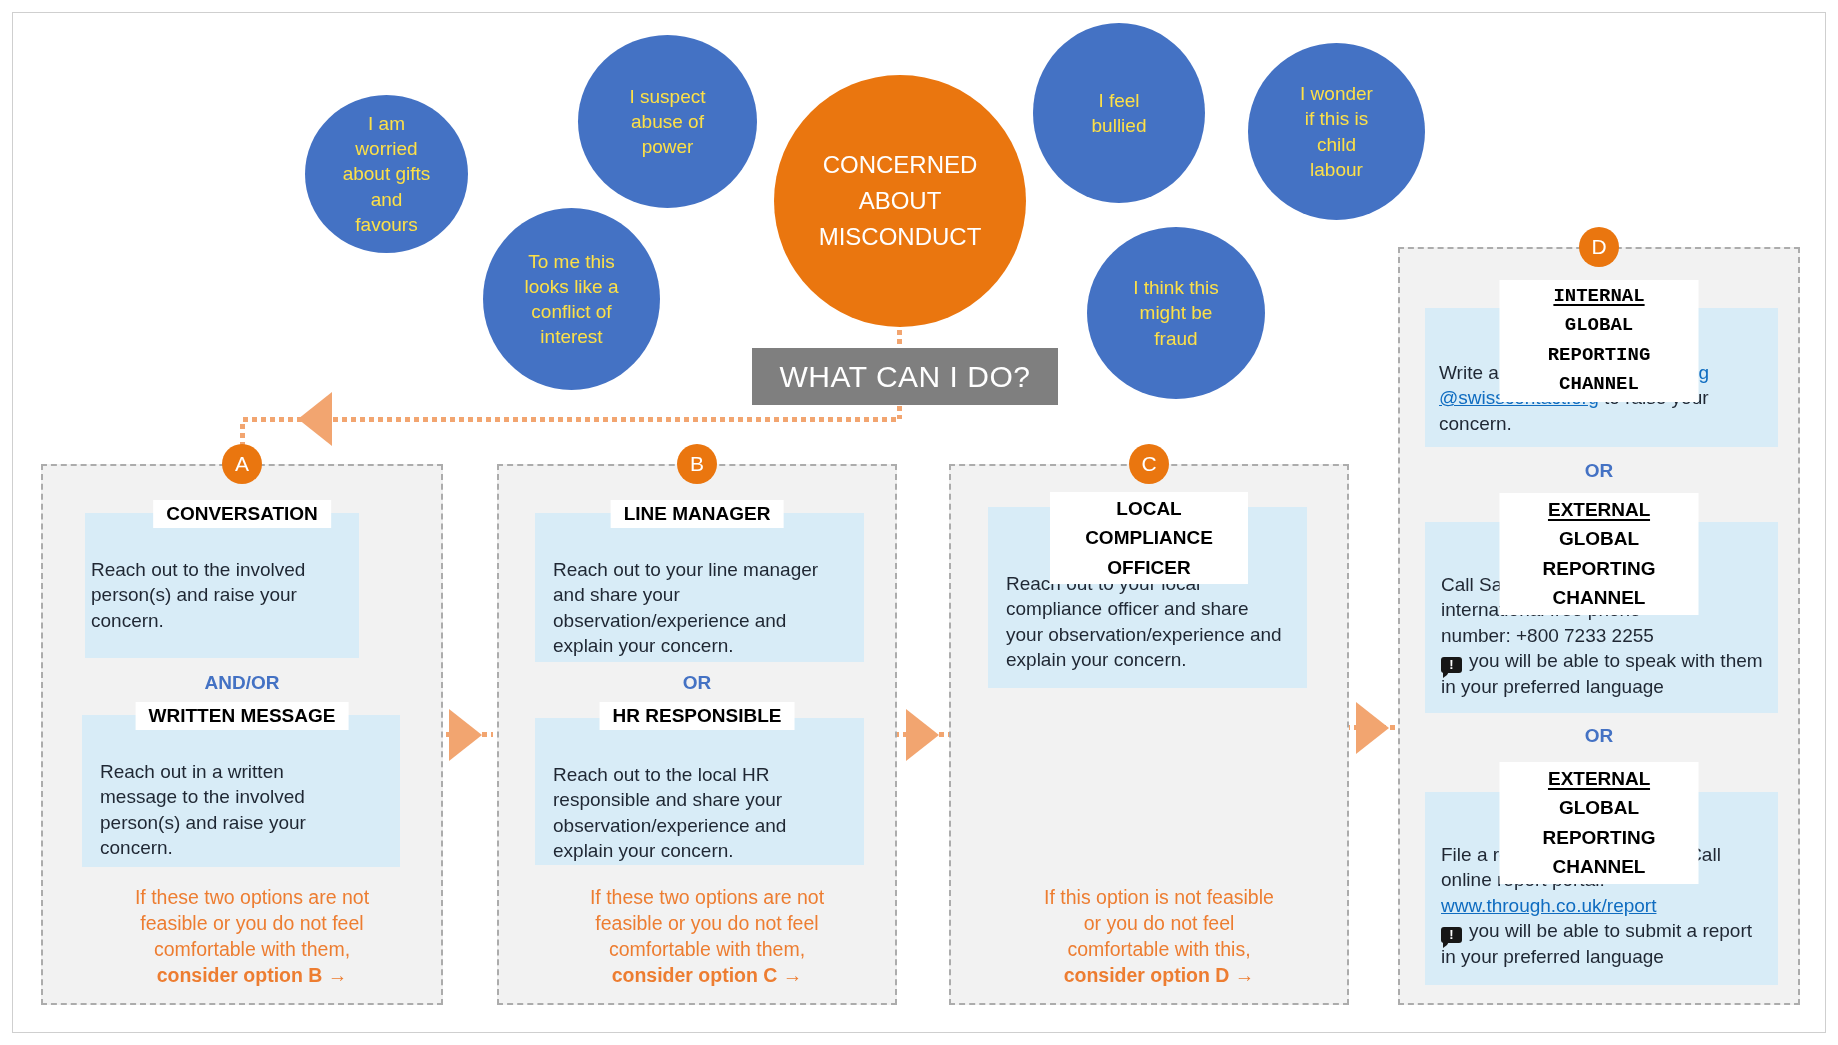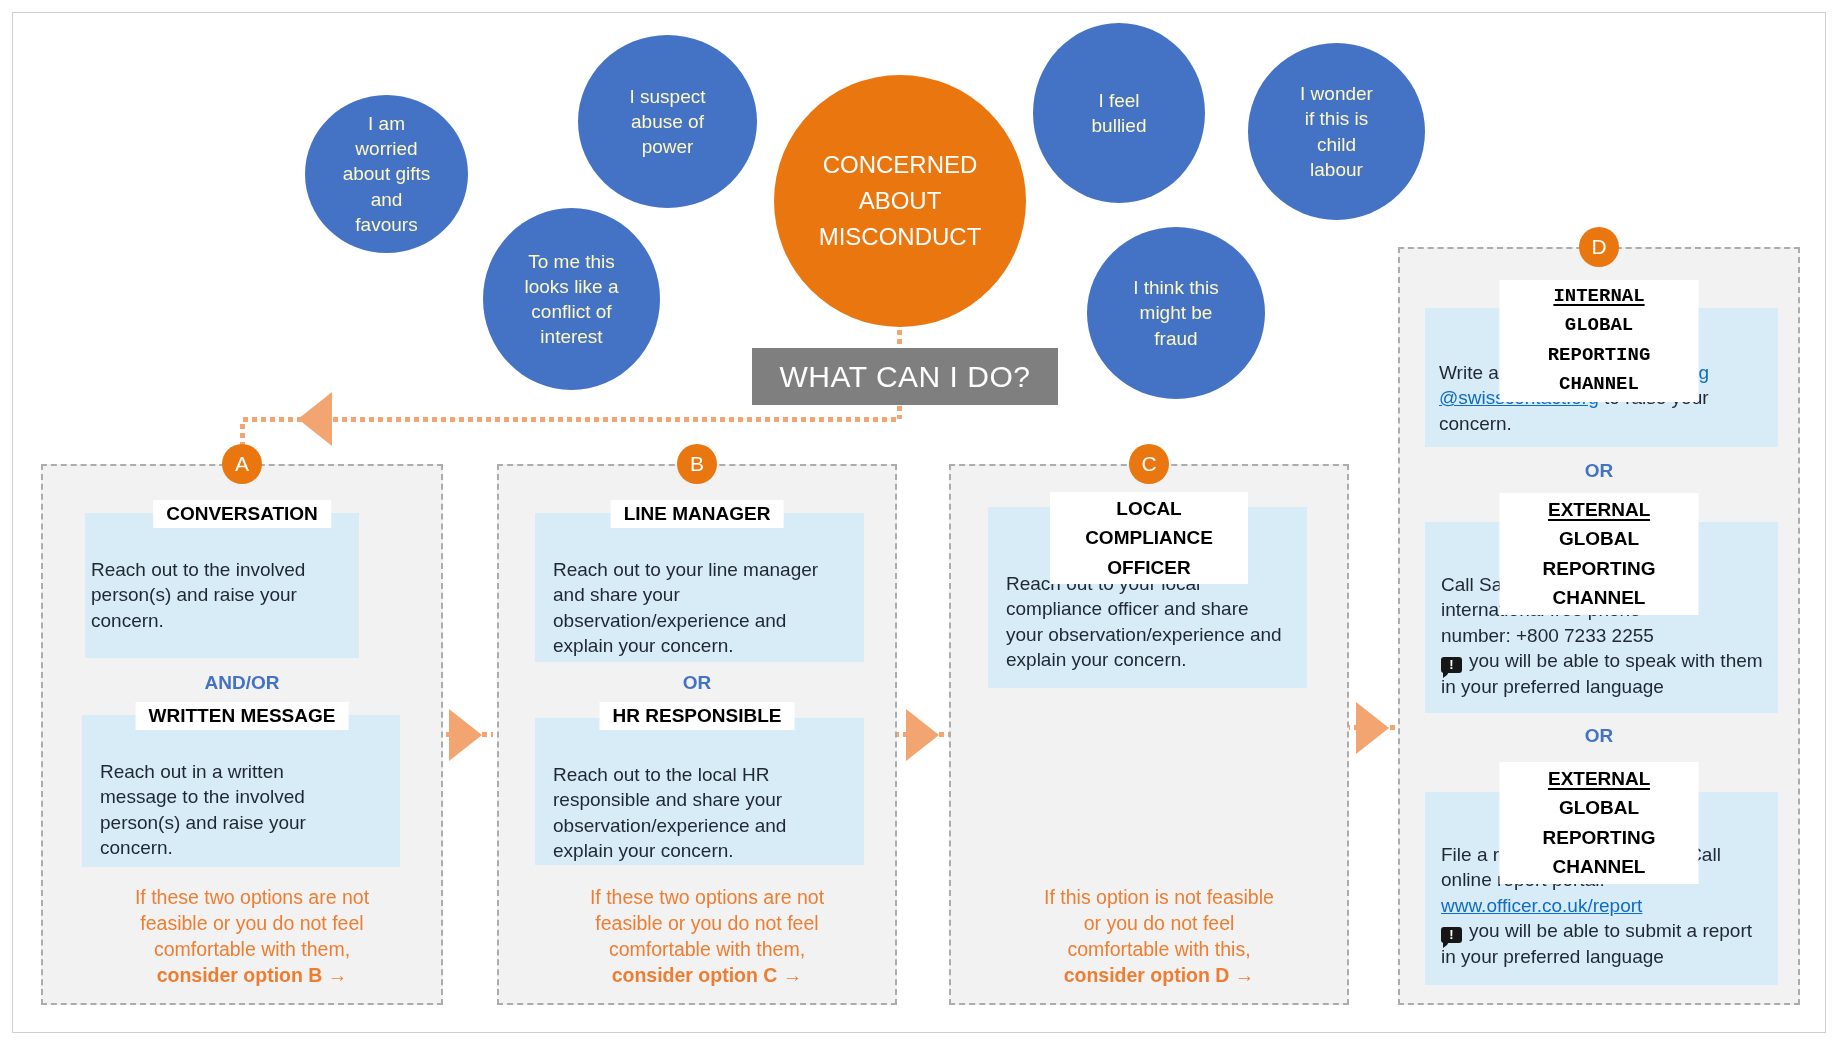--- a/index.html
+++ b/index.html
@@ -12,21 +12,21 @@
     --link-blue:#0F6CC0;
     --footer-orange:#ED7D31;
     --ink:#1F2733;
   }
   *{margin:0;padding:0;box-sizing:border-box;}
   body{background:#ffffff;font-family:"Liberation Sans","DejaVu Sans",sans-serif;}
   .canvas{position:relative;width:1838px;height:1045px;background:#ffffff;overflow:hidden;}
   .frame{position:absolute;inset:12px;border:1px solid #CFCFCF;pointer-events:none;}
 
   
-  .bubble{position:absolute;background:var(--blue);border-radius:50%;color:#fef9c3;
+  .bubble{position:absolute;background:var(--blue);border-radius:50%;color:#fde047;
           display:flex;align-items:center;justify-content:center;text-align:center;
           font-size:19px;line-height:1.32;}
   .bubble-main{position:absolute;background:var(--orange);border-radius:50%;color:#fff;
           display:flex;align-items:center;justify-content:center;text-align:center;
           font-size:24px;line-height:1.5;}
 
   
   .banner{position:absolute;left:752px;top:348px;width:306px;height:57px;background:var(--banner-gray);
           color:#fff;font-size:30px;display:flex;align-items:center;justify-content:center;letter-spacing:.5px;}
 
@@ -182,17 +182,17 @@
     </div>
 
     <div class="joiner" style="top:476px;">OR</div>
 
     <div class="heading2" style="top:513px;">
       <span class="u">EXTERNAL</span><span> GLOBAL</span><br>
       <span>REPORTING CHANNEL</span>
     </div>
     <div class="bluebox" style="left:25px;top:543px;width:353px;height:193px;padding:50px 6px 0 16px;">
       <span class="bodytext" style="max-width:330px;">File a report through the SafeCall online report portal:</span>
-      <a class="linkish bodytext">www.officer.co.uk/report</a>
+      <a class="linkish bodytext">www.through.co.uk/report</a>
       <span class="bodytext" style="max-width:332px;"><span class="note-icon"></span><span>you will be able to submit a report in your preferred language</span></span>
     </div>
   </div>
 </div>
 
 </body></html>

